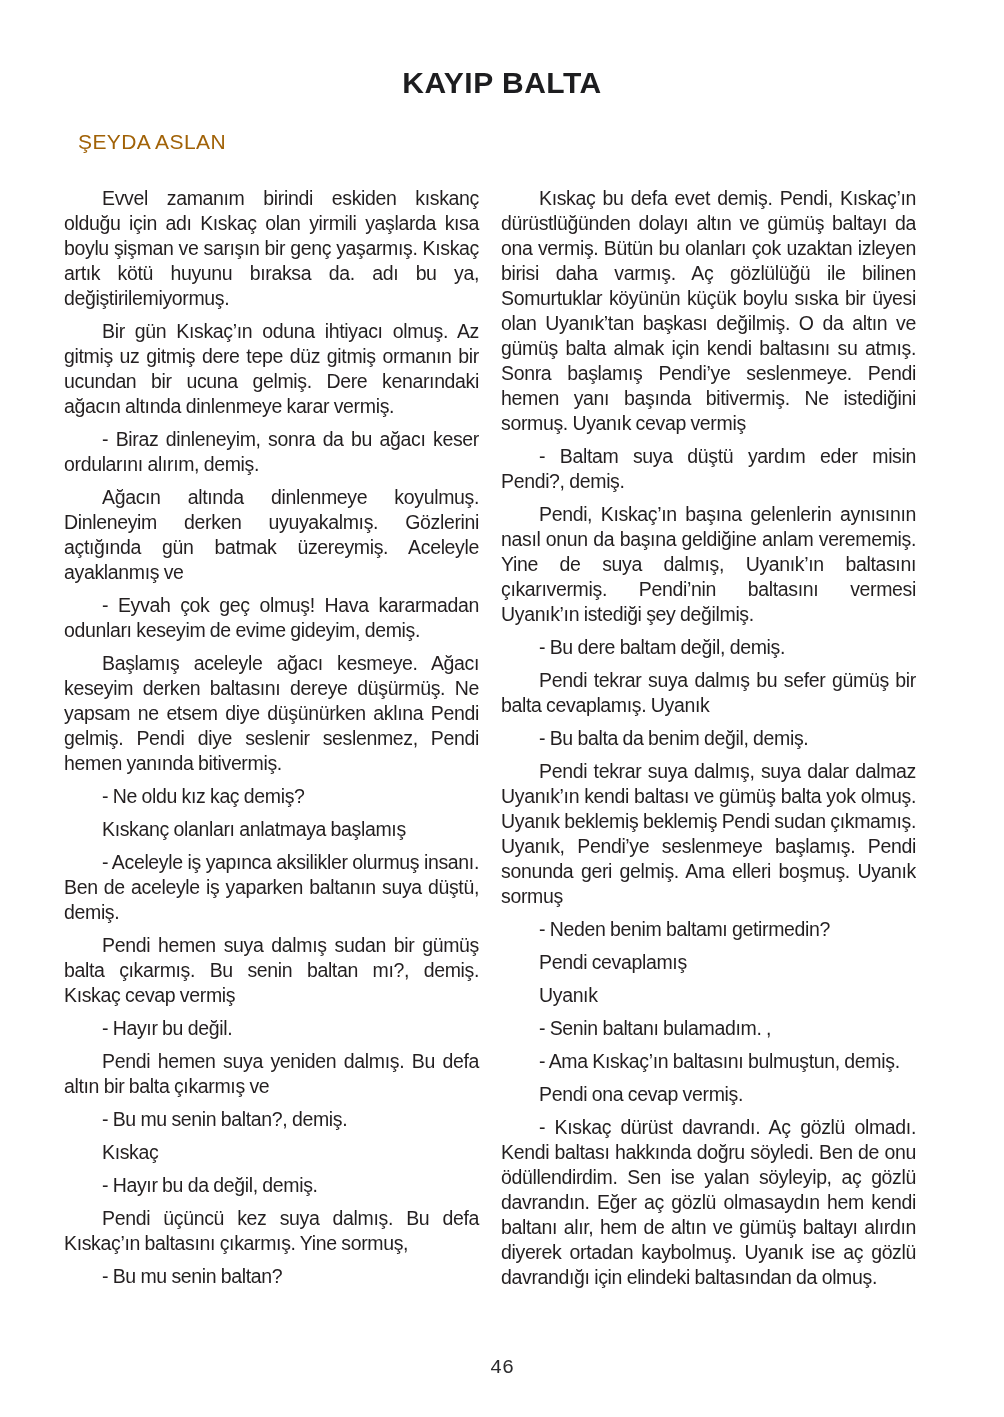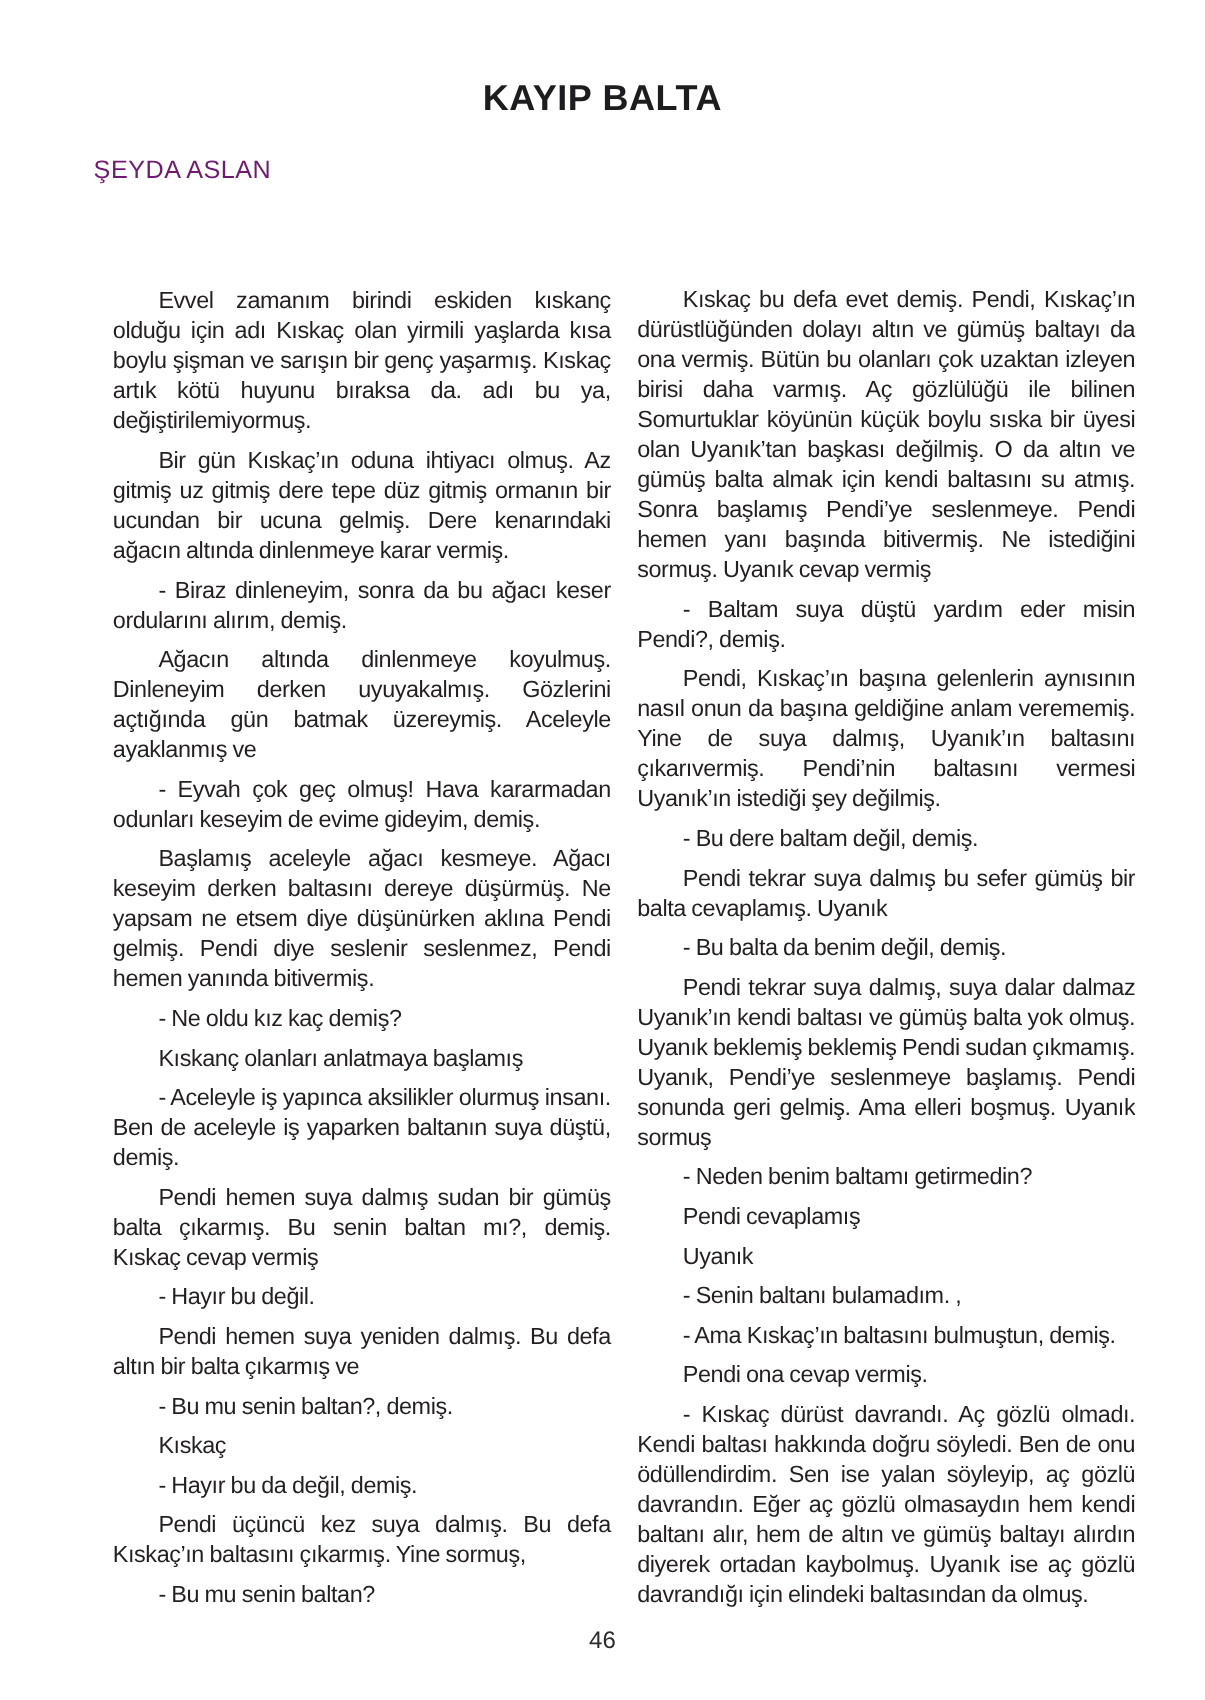--- a/index.html
+++ b/index.html
@@ -26,32 +26,31 @@
     font-weight: 700;
     letter-spacing: 0.5px;
     color: #1d1d1f;
   }
   .author {
     position: absolute;
     top: 130px;
     left: 78px;
     font-size: 21px;
     letter-spacing: 0.4px;
-    color: #701a75;
+    color: #a16207;
   }
   .columns {
     position: absolute;
     top: 186px;
-    left: 94px;
+    left: 64px;
     width: 852px;
     height: 1164px;
     display: flex;
     gap: 22px;
     overflow: hidden;
-    align-items: flex-end;
   }
   .column {
     width: 415px;
     text-align: justify;
     font-size: 19.5px;
     line-height: 25px;
     letter-spacing: -0.35px;
     word-spacing: -0.5px;
     color: #231f20;
   }
@@ -60,20 +59,21 @@
     text-indent: 38px;
   }
   .page-number {
     position: absolute;
     top: 1356px;
     left: 0;
     width: 100%;
     text-align: center;
     font-size: 20px;
     color: #2b2b2d;
+    font-family: Liberation Mono, monospace;
   }
 </style>
 </head>
 <body>
 
 <div class="page">
 
   <div class="title">KAYIP BALTA</div>
 
   <div class="author">ŞEYDA ASLAN</div>

